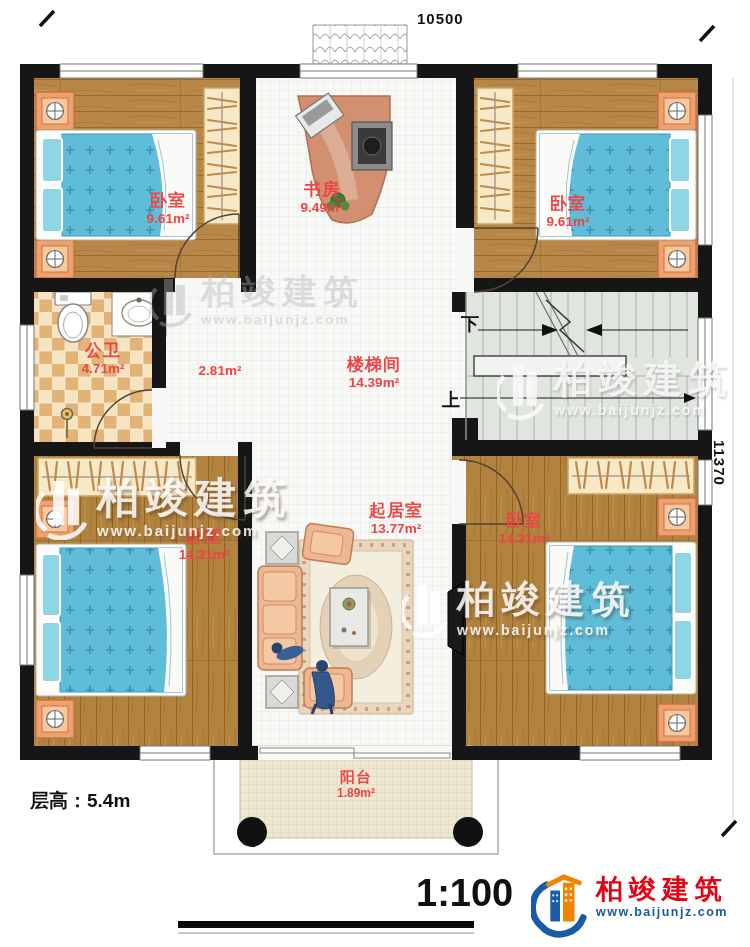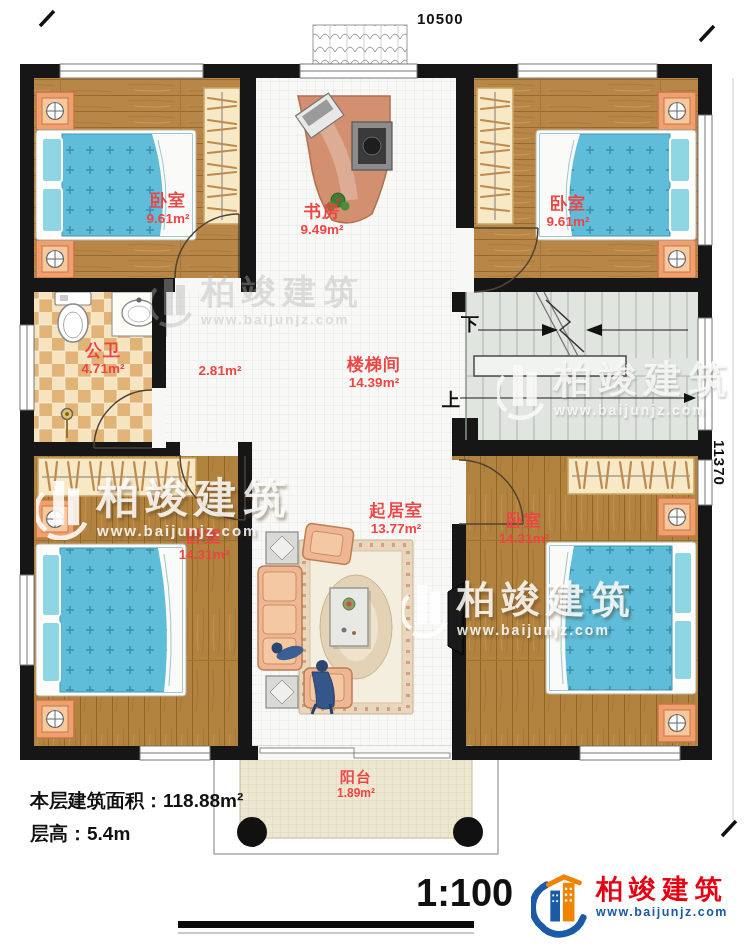--- a/index.html
+++ b/index.html
@@ -412,21 +412,21 @@
       <path d="M700 41L714 26"></path>
       <path d="M722 836L736 821"></path>
     </g>
     <path d="M733 78V820" stroke="#cccccc" stroke-width="1"></path>
   </svg>
 
   <div class="lbl" style="left:168px; top:191px">
     <div class="nm">卧室</div>
     <div class="ar">9.61m²</div>
   </div>
-  <div class="lbl" style="left:322px; top:202px">
+  <div class="lbl" style="left:322px; top:180px">
     <div class="nm">书房</div>
     <div class="ar">9.49m²</div>
   </div>
   <div class="lbl" style="left:568px; top:194px">
     <div class="nm">卧室</div>
     <div class="ar">9.61m²</div>
   </div>
   <div class="lbl" style="left:103px; top:341px">
     <div class="nm">公卫</div>
     <div class="ar">4.71m²</div>
@@ -507,23 +507,20 @@
       <rect x="26" y="10" width="9" height="30" fill="currentColor"></rect>
       <path d="M10 48 A22 22 0 0 0 40 38" stroke="currentColor" stroke-width="4" fill="none"></path>
     </svg>
     <div class="wm-txt">
       <div class="wm-brand" style="font-size:38px">柏竣建筑</div>
       <div class="wm-url" style="font-size:14px">www.baijunjz.com</div>
     </div>
   </div>
 
   <div class="info">
-    <div>
-      <span>本层建筑面积：</span><span>118.88m²</span>
-    </div>
     <div>
       <span>层高：</span><span>5.4m</span>
     </div>
   </div>
 
   <div class="plan-scale">1:100</div>
   <div class="title-underline"></div>
   <div class="title-underline-shadow"></div>
 
   <div class="brand-logo">

